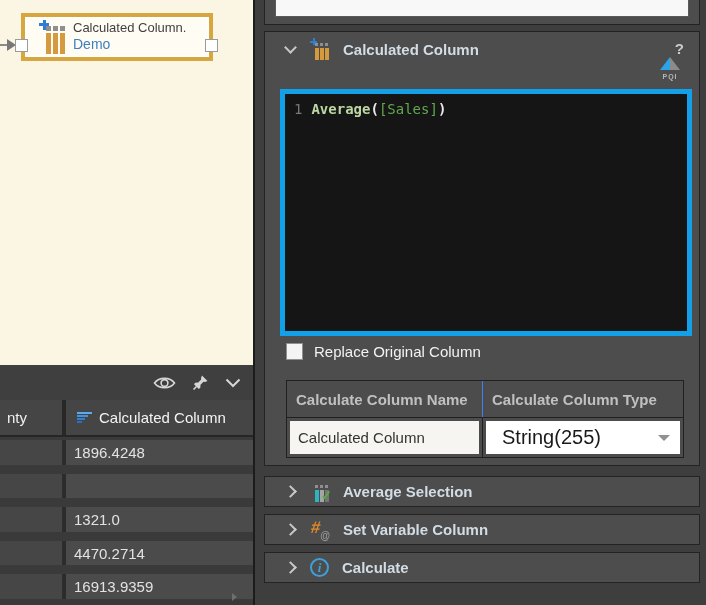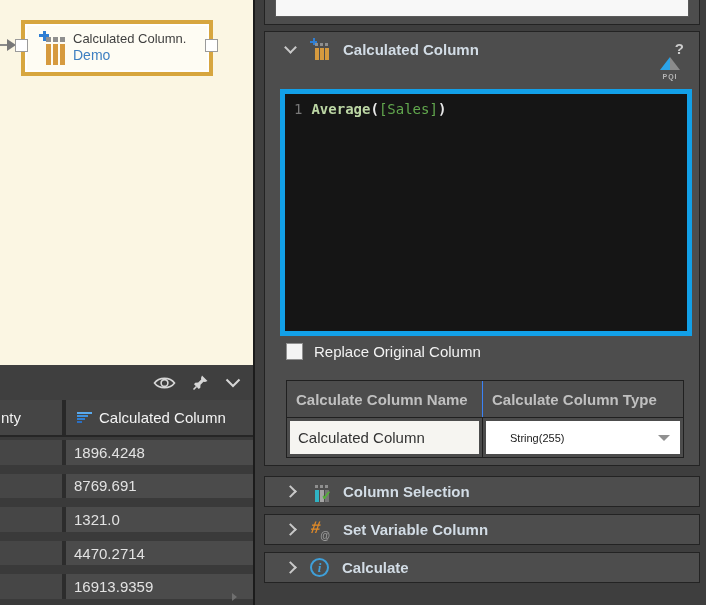--- a/index.html
+++ b/index.html
@@ -1,21 +1,21 @@
 <!DOCTYPE html>
 <html><head>
 <meta charset="utf-8">
 <style>
   * { margin:0; padding:0; box-sizing:border-box; }
   body { font-family:"Liberation Sans", sans-serif; background:#222; }
   .root { position:relative; width:706px; height:605px; background:#3e3e3e; overflow:hidden; }
 
   
   .canvas { position:absolute; left:0; top:0; width:253px; height:365px; background:#fbf6e3; }
-  .node { position:absolute; left:21px; top:20px; width:192px; height:56px; background:#fefcf3;
+  .node { position:absolute; left:21px; top:13px; width:192px; height:48px; background:#fefcf3;
           border:4px solid #d7a63f; box-shadow:inset 0 0 0 2px #fff; display:flex; align-items:center; }
   .node-texts { margin-left:6px; line-height:1.15; }
   .node-title { font-size:13px; color:#3f3f3f; white-space:nowrap; }
   .node-sub { font-size:14px; color:#3e7fc1; }
   .port { position:absolute; width:13px; height:13px; background:#fff; border:1px solid #9b9b9b; }
   .conn-line { position:absolute; left:0; top:44px; width:9px; height:2px; background:#8a8a8a; }
   .conn-arrow { position:absolute; left:7px; top:39px; width:0; height:0;
                 border-left:9px solid #787878; border-top:6px solid transparent; border-bottom:6px solid transparent; }
 
   
@@ -39,21 +39,21 @@
   .cc-small .bar:nth-of-type(6){ left:5px; } .cc-small .bar:nth-of-type(7){ left:10px; } .cc-small .bar:nth-of-type(8){ left:15px; }
 
   
   .res-toolbar { position:absolute; left:0; top:365px; width:253px; height:35px; background:#3f3f3f;
                  display:flex; align-items:center; justify-content:flex-end; gap:16px; padding-right:12px; }
   .tb-icon { display:flex; align-items:center; cursor:pointer; }
 
   
   .res-table { position:absolute; left:0; top:400px; width:253px; height:205px; background:#3a3a3a; }
   .res-header { display:flex; height:37px; background:#454545; border-bottom:2px solid #262626; }
-  .res-h1 { width:66px; border-right:4px solid #282828; display:flex; align-items:center; padding-left:1px;
+  .res-h1 { width:66px; border-right:4px solid #282828; display:flex; align-items:center; padding-left:7px;
             color:#f0f0f0; font-size:15px; overflow:hidden; }
   .res-h2 { flex:1; display:flex; align-items:center; gap:7px; padding-left:11px; color:#f4f4f4; font-size:15px; }
   .sortbars { width:15px; height:12px; display:flex; flex-direction:column; gap:1px; flex:none; }
   .sortbars div { height:2px; background:#3f93e0; }
   .sortbars div:nth-child(1){ width:15px; background:#5aaaee; }
   .sortbars div:nth-child(2){ width:11px; }
   .sortbars div:nth-child(3){ width:8px; background:#2f7fd2; }
   .sortbars div:nth-child(4){ width:5px; background:#2a6fc4; }
   .res-body { height:168px; padding-top:3px; }
   .res-row { height:33.6px; display:flex; border-bottom:9px solid #3a3a3a; background:#4b4b4b; }
@@ -98,22 +98,22 @@
   .cfg-table { position:absolute; left:21px; top:348px; width:398px; border:1px solid #202020; background:#4c4c4c; }
   .cfg-hrow { display:flex; height:37px; border-bottom:1px solid #202020; }
   .cfg-hcell { display:flex; align-items:center; padding-left:9px; font-size:15px; font-weight:bold; color:#c0c0c0; }
   .cfg-hcell.c1 { width:196px; border-right:1px solid #3b82f6; }
   .cfg-hcell.c2 { flex:1; }
   .cfg-drow { display:flex; height:39px; }
   .cfg-dcell { padding:3px; }
   .cfg-dcell.c1 { width:196px; border-right:1px solid #202020; }
   .cfg-dcell.c2 { flex:1; }
   .cfg-input { width:100%; height:100%; background:#f6f5f1; color:#333; font-size:15px; display:flex; align-items:center; padding-left:8px; }
-  .cfg-select { width:100%; height:100%; background:#ffffff; color:#1a1a1a; font-size:11px; display:flex; align-items:center;
-                padding:0 10px 0 24px; justify-content:space-between; cursor:pointer; }
+  .cfg-select { width:100%; height:100%; background:#ffffff; color:#1a1a1a; font-size:20px; display:flex; align-items:center;
+                padding:0 10px 0 16px; justify-content:space-between; cursor:pointer; }
   .dd-arrow { width:0; height:0; border-left:6px solid transparent; border-right:6px solid transparent; border-top:6px solid #909090; }
 
   .coll-section { left:9px; width:436px; height:31px; display:flex; align-items:center; cursor:pointer; }
   .cs-1 { top:476px; } .cs-2 { top:514px; } .cs-3 { top:552px; }
 
   
   .sel-icon { position:relative; width:20px; height:21px; flex:none; }
   .sel-icon .sq { position:absolute; width:3px; height:3px; background:#8f8f8f; top:4px; }
   .sel-icon .sq:nth-child(1){ left:5px; } .sel-icon .sq:nth-child(2){ left:10px; } .sel-icon .sq:nth-child(3){ left:15px; }
   .sel-icon .bar { position:absolute; width:4px; height:12px; top:9px; }
@@ -187,21 +187,20 @@
         <span>Calculated Column</span>
       </div>
     </div>
     <div class="res-body">
       <div class="res-row">
           <div class="res-c1"></div>
           <div class="res-c2">1896.4248</div>
         </div>
       <div class="res-row">
           <div class="res-c1"></div>
-          <div class="res-c2">8769.691</div>
         </div>
       <div class="res-row">
           <div class="res-c1"></div>
           <div class="res-c2">1321.0</div>
         </div>
       <div class="res-row">
           <div class="res-c1"></div>
           <div class="res-c2">4470.2714</div>
         </div>
       <div class="res-row">
@@ -280,21 +279,21 @@
       <span class="chev chev-right"></span>
       <span class="sel-icon" style="margin-left:15px;">
         <span class="sq"></span>
           <span class="sq"></span>
           <span class="sq"></span>
         <span class="bar b1"></span>
           <span class="bar b2"></span>
           <span class="bar b3"></span>
         <span class="check">✓</span>
       </span>
-      <span class="sec-title">Column Selection</span>
+      <span class="sec-title">Average Selection</span>
     </div>
 
     <div class="gbox coll-section cs-2">
       <span class="chev chev-right"></span>
       <span class="var-icon" style="margin-left:15px;">
         <span class="hash">#</span>
           <span class="at">@</span>
       </span>
       <span class="sec-title">Set Variable Column</span>
     </div>

